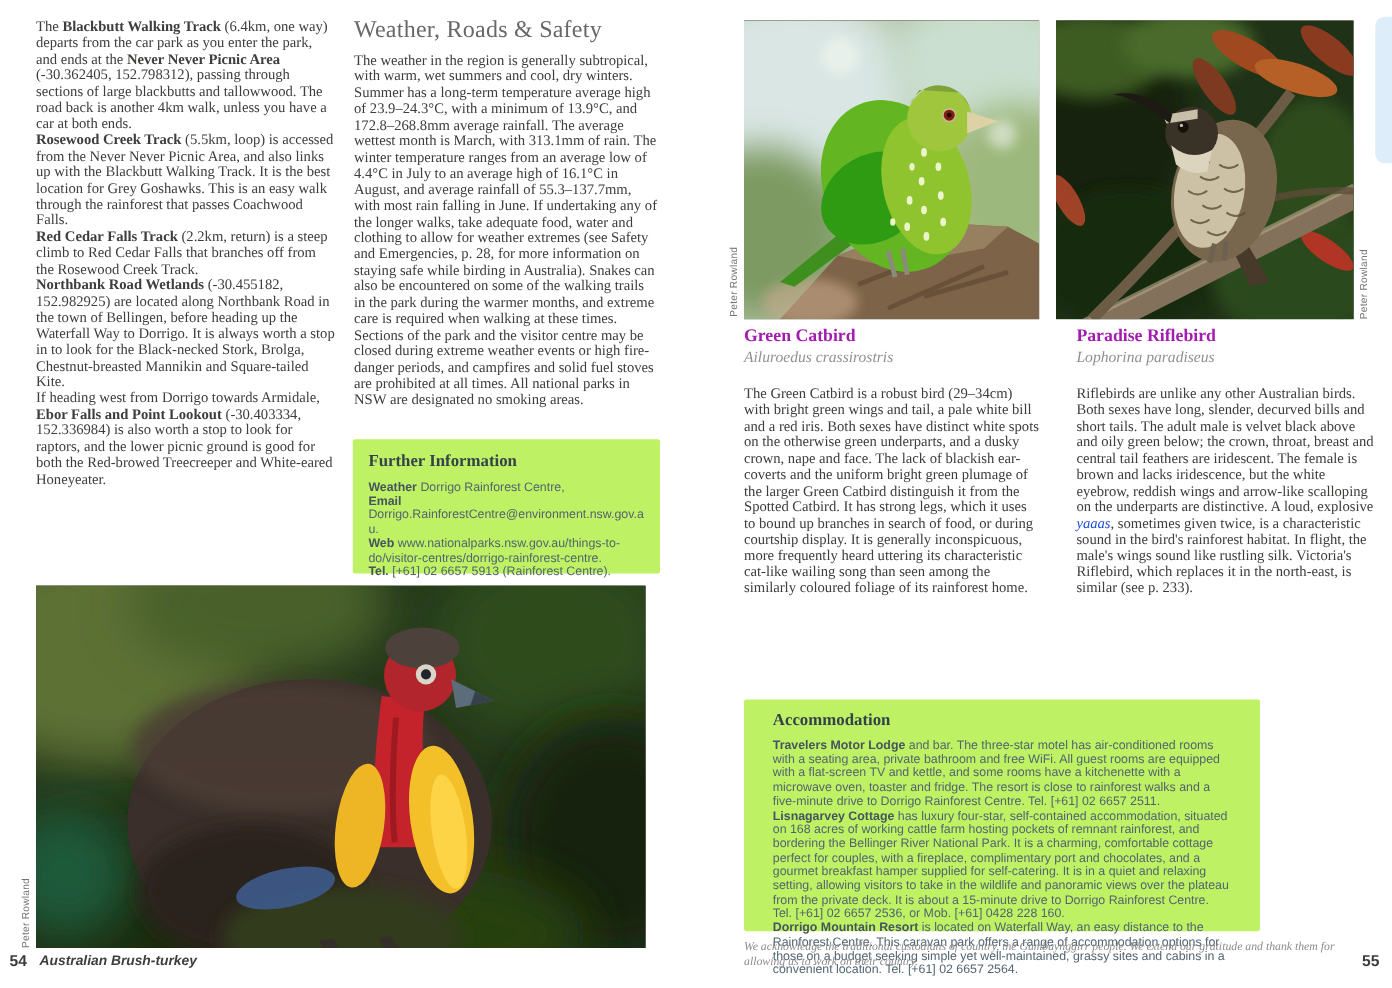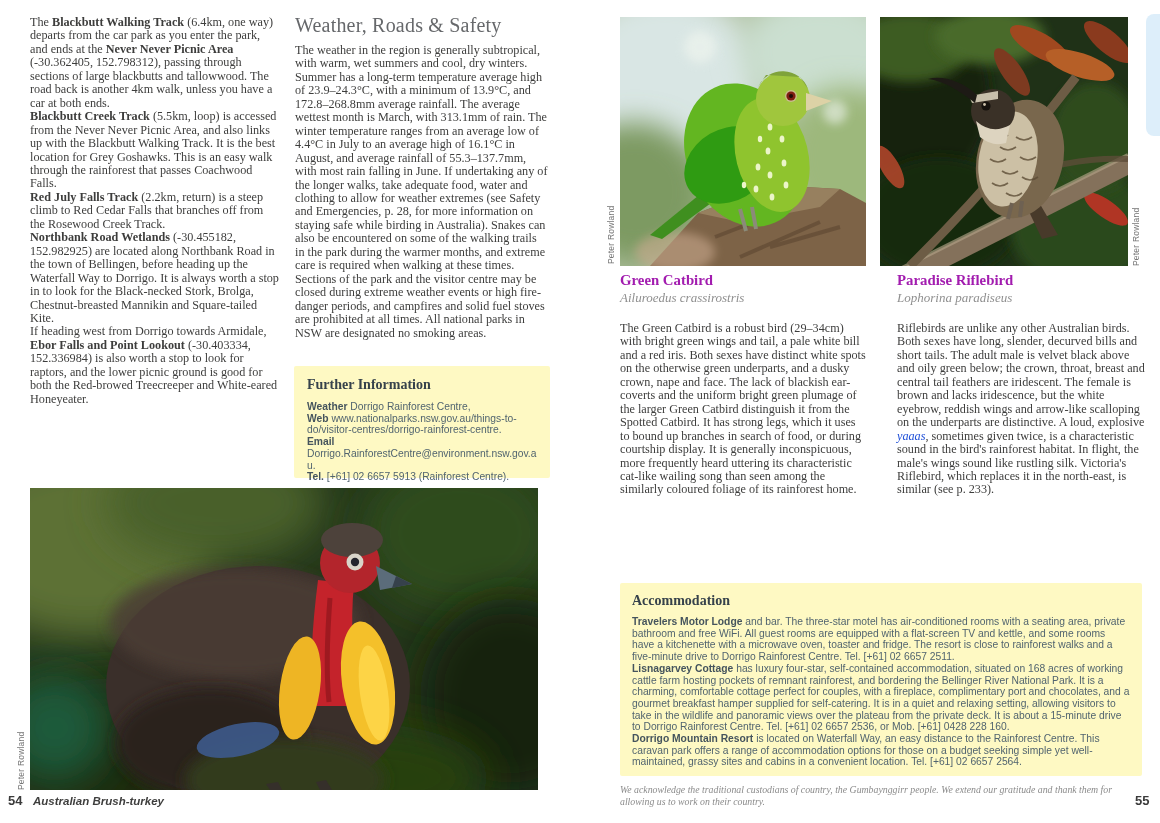--- a/index.html
+++ b/index.html
@@ -11,21 +11,21 @@
   
   .serif-body{font-size:12.2px;line-height:13.45px;color:#3d3d3c;}
   .serif-body p{margin:0}
   .b{font-weight:700}
   .accent{font-style:italic;color:#1d4ed8}
   
   .section-heading{font-size:20px;font-weight:400;color:#66686b;margin:0 0 7px 0;letter-spacing:.2px}
   .species-name{font-size:14.8px;font-weight:700;color:#a21caf;margin:0}
   .sci-name{font-size:13px;font-style:italic;color:#8f8f8f;margin:1px 0 0 0}
   
-  .info-box{background:#fef9c3;border-radius:2px;box-sizing:border-box;padding:11px 13px}
+  .info-box{background:#bef264;border-radius:2px;box-sizing:border-box;padding:11px 13px}
   .box-heading{font-size:14px;font-weight:700;color:#36424b;margin:0 0 8px 0}
   .box-body{font-family:"Liberation Sans",sans-serif;font-size:10.3px;line-height:11.7px;color:#51646f;word-wrap:break-word}
   .box-body p{margin:0}
   .box-body .b{color:#45545d}
   
   .photo{position:absolute;overflow:hidden;background:#223318}
   .photo svg{display:block;width:100%;height:100%}
   
   .credit{
     position:absolute;writing-mode:vertical-rl;transform:rotate(180deg);
@@ -39,39 +39,39 @@
   
   .edge-tab{background:#ddeefa;border-radius:8px 0 0 8px}
 </style>
 </head>
 <body>
 
 <div class="abs" style="left:0;top:0;width:580px;height:823px">
 
   <div class="abs serif-body" style="left:30px;top:16px;width:250px">
       <p><span>The </span><span class="b">Blackbutt Walking Track</span><span> (6.4km, one way) departs from the car park as you enter the park, and ends at the </span><span class="b">Never Never Picnic Area</span><span> (-30.362405, 152.798312), passing through sections of large blackbutts and tallowwood. The road back is another 4km walk, unless you have a car at both ends.</span></p>
-      <p><span class="b">Blackbutt Creek Track</span><span> (5.5km, loop) is accessed from the Never Never Picnic Area, and also links up with the Blackbutt Walking Track. It is the best location for Grey Goshawks. This is an easy walk through the rainforest that passes Coachwood Falls.</span></p>
-      <p><span class="b">Red July Falls Track</span><span> (2.2km, return) is a steep climb to Red Cedar Falls that branches off from the Rosewood Creek Track.</span></p>
+      <p><span class="b">Rosewood Creek Track</span><span> (5.5km, loop) is accessed from the Never Never Picnic Area, and also links up with the Blackbutt Walking Track. It is the best location for Grey Goshawks. This is an easy walk through the rainforest that passes Coachwood Falls.</span></p>
+      <p><span class="b">Red Cedar Falls Track</span><span> (2.2km, return) is a steep climb to Red Cedar Falls that branches off from the Rosewood Creek Track.</span></p>
       <p><span class="b">Northbank Road Wetlands</span><span> (-30.455182, 152.982925) are located along Northbank Road in the town of Bellingen, before heading up the Waterfall Way to Dorrigo. It is always worth a stop in to look for the Black-necked Stork, Brolga, Chestnut-breasted Mannikin and Square-tailed Kite.</span></p>
       <p><span>If heading west from Dorrigo towards Armidale, </span><span class="b">Ebor Falls and Point Lookout</span><span> (-30.403334, 152.336984) is also worth a stop to look for raptors, and the lower picnic ground is good for both the Red-browed Treecreeper and White-eared Honeyeater.</span></p>
     </div>
 
   <div class="abs" style="left:295px;top:14px;width:254px">
     <h2 class="section-heading">Weather, Roads &amp; Safety</h2>
     <div class="serif-body">
         <p><span>The weather in the region is generally subtropical, with warm, wet summers and cool, dry winters. Summer has a long-term temperature average high of 23.9–24.3°C, with a minimum of 13.9°C, and 172.8–268.8mm average rainfall. The average wettest month is March, with 313.1mm of rain. The winter temperature ranges from an average low of 4.4°C in July to an average high of 16.1°C in August, and average rainfall of 55.3–137.7mm, with most rain falling in June. If undertaking any of the longer walks, take adequate food, water and clothing to allow for weather extremes (see Safety and Emergencies, p. 28, for more information on staying safe while birding in Australia). Snakes can also be encountered on some of the walking trails in the park during the warmer months, and extreme care is required when walking at these times. Sections of the park and the visitor centre may be closed during extreme weather events or high fire-danger periods, and campfires and solid fuel stoves are prohibited at all times. All national parks in NSW are designated no smoking areas.</span></p>
       </div>
   </div>
 
   <aside class="abs info-box" style="left:294px;top:366px;width:256px;height:112px">
     <h3 class="box-heading">Further Information</h3>
     <div class="box-body">
         <p><span class="b">Weather </span><span>Dorrigo Rainforest Centre,</span></p>
+        <p><span class="b">Email </span><span>Dorrigo.RainforestCentre@environment.nsw.gov.au.</span></p>
         <p><span class="b">Web </span><span>www.nationalparks.nsw.gov.au/things-to-do/visitor-centres/dorrigo-rainforest-centre.</span></p>
-        <p><span class="b">Email </span><span>Dorrigo.RainforestCentre@environment.nsw.gov.au.</span></p>
         <p><span class="b">Tel. </span><span>[+61] 02 6657 5913 (Rainforest Centre).</span></p>
       </div>
   </aside>
 
   <figure class="photo" style="left:30px;top:488px;width:508px;height:302px;margin:0">
     <svg viewBox="0 0 508 302" preserveAspectRatio="none">
       <defs>
         <filter id="bt-big" x="-60%" y="-60%" width="220%" height="220%">
             <feGaussianBlur stdDeviation="20"></feGaussianBlur>
           </filter>
@@ -235,21 +235,21 @@
   </div>
 
   <div class="abs" style="left:317px;top:272px;width:252px">
     <h3 class="species-name">Paradise Riflebird</h3>
     <p class="sci-name">Lophorina paradiseus</p>
     <div class="serif-body" style="margin-top:16px">
         <p><span>Riflebirds are unlike any other Australian birds. Both sexes have long, slender, decurved bills and short tails. The adult male is velvet black above and oily green below; the crown, throat, breast and central tail feathers are iridescent. The female is brown and lacks iridescence, but the white eyebrow, reddish wings and arrow-like scalloping on the underparts are distinctive. A loud, explosive </span><span class="accent">yaaas</span><span>, sometimes given twice, is a characteristic sound in the bird's rainforest habitat. In flight, the male's wings sound like rustling silk. Victoria's Riflebird, which replaces it in the north-east, is similar (see p. 233).</span></p>
       </div>
   </div>
 
-  <aside class="abs info-box" style="left:40px;top:583px;width:522px;height:193px;padding:10px 12px">
+  <aside class="abs info-box" style="left:40px;top:583px;width:430px;height:193px;padding:10px 24px">
     <h3 class="box-heading" style="margin-bottom:7px">Accommodation</h3>
     <div class="box-body">
         <p><span class="b">Travelers Motor Lodge</span><span> and bar. The three-star motel has air-conditioned rooms with a seating area, private bathroom and free WiFi. All guest rooms are equipped with a flat-screen TV and kettle, and some rooms have a kitchenette with a microwave oven, toaster and fridge. The resort is close to rainforest walks and a five-minute drive to Dorrigo Rainforest Centre. Tel. [+61] 02 6657 2511.</span></p>
         <p><span class="b">Lisnagarvey Cottage</span><span> has luxury four-star, self-contained accommodation, situated on 168 acres of working cattle farm hosting pockets of remnant rainforest, and bordering the Bellinger River National Park. It is a charming, comfortable cottage perfect for couples, with a fireplace, complimentary port and chocolates, and a gourmet breakfast hamper supplied for self-catering. It is in a quiet and relaxing setting, allowing visitors to take in the wildlife and panoramic views over the plateau from the private deck. It is about a 15-minute drive to Dorrigo Rainforest Centre. Tel. [+61] 02 6657 2536, or Mob. [+61] 0428 228 160.</span></p>
         <p><span class="b">Dorrigo Mountain Resort</span><span> is located on Waterfall Way, an easy distance to the Rainforest Centre. This caravan park offers a range of accommodation options for those on a budget seeking simple yet well-maintained, grassy sites and cabins in a convenient location. Tel. [+61] 02 6657 2564.</span></p>
       </div>
   </aside>
 
   <p class="abs footnote" style="left:40px;top:784px;width:500px;margin:0">We acknowledge the traditional custodians of country, the Gumbaynggirr people. We extend our gratitude and thank them for allowing us to work on their country.</p>
   <span class="abs pagenum" style="left:555px;top:793px">55</span>

